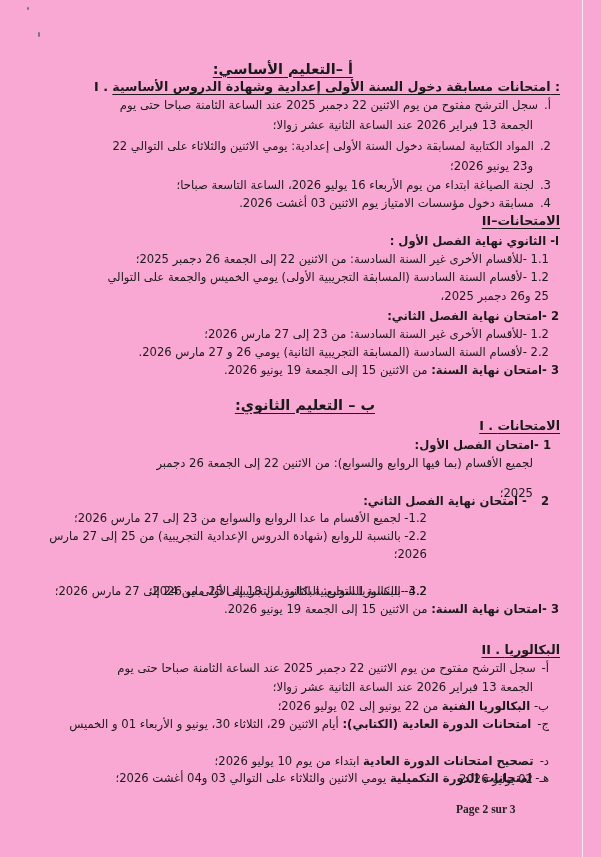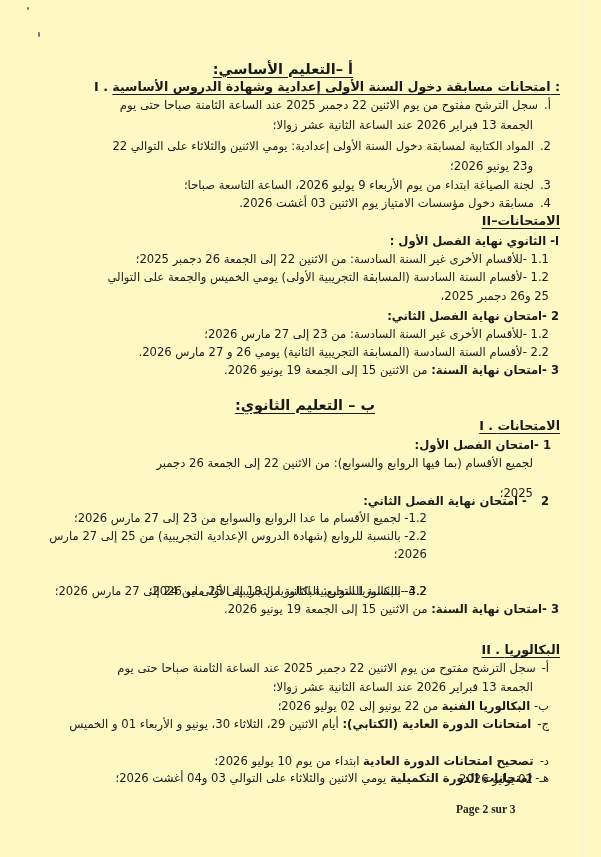--- a/index.html
+++ b/index.html
@@ -3,21 +3,21 @@
 <meta charset="utf-8">
 <style>
   html, body { margin: 0; padding: 0; }
   body {
     width: 601px; height: 857px; overflow: hidden;
     background: #fdfdfd;
     font-family: "DejaVu Sans", sans-serif;
     color: #1a1a1a;
     position: relative;
   }
-  .page { position: absolute; inset: 0; background: #fef9c3; }
+  .page { position: absolute; inset: 0; background: #f9a8d4; }
   .edge-line { position: absolute; left: 582px; top: 0; width: 1px; height: 857px; background: #eceef0; }
   .speck { position: absolute; width: 2px; height: 3px; background: #777; border-radius: 1px; }
   .content { position: absolute; left: 0; top: 0; width: 601px; direction: rtl; }
   .ln { position: absolute; white-space: nowrap; font-size: 11.6px; line-height: 14px; direction: rtl; unicode-bidi: plaintext; }
   .b { font-weight: bold; }
   .u { text-decoration: underline; text-underline-offset: 3px; }
   .h1 { font-size: 14.5px; font-weight: bold; text-decoration: underline; text-underline-offset: 3px; }
   .h2 { font-size: 12.6px; font-weight: bold; }
   .num { display: inline-block; margin-left: 6px; }
   .footer { position: absolute; left: 456px; top: 803px; font-family: "Liberation Serif", serif; font-weight: bold; font-size: 11.5px; color: #222; direction: ltr; }
@@ -45,21 +45,21 @@
       <span>I .</span>
       <span class="u">امتحانات مسابقة دخول السنة الأولى إعدادية وشهادة الدروس الأساسية :</span>
     </div>
 
     <div class="ln" style="right:50px;top:98px;"><span class="num">أ.</span><span>سجل الترشح مفتوح من يوم الاثنين 22 دجمبر 2025 عند الساعة الثامنة صباحا حتى يوم</span></div>
     <div class="ln" style="right:68px;top:118px;">الجمعة 13 فبراير 2026 عند الساعة الثانية عشر زوالا؛</div>
 
     <div class="ln" style="right:50px;top:139px;"><span class="num">2.</span><span>المواد الكتابية لمسابقة دخول السنة الأولى إعدادية: يومي الاثنين والثلاثاء  على التوالي 22</span></div>
     <div class="ln" style="right:68px;top:159px;">و23 يونيو 2026؛</div>
 
-    <div class="ln" style="right:50px;top:178px;"><span class="num">3.</span><span>لجنة الصياغة ابتداء من يوم الأربعاء 9 يوليو 2026، الساعة التاسعة صباحا؛</span></div>
+    <div class="ln" style="right:50px;top:178px;"><span class="num">3.</span><span>لجنة الصياغة ابتداء من يوم الأربعاء 16 يوليو 2026، الساعة التاسعة صباحا؛</span></div>
     <div class="ln" style="right:50px;top:196px;"><span class="num">4.</span><span>مسابقة دخول مؤسسات الامتياز يوم الاثنين 03 أغشت 2026.</span></div>
 
     <div class="ln h2 u" style="right:41px;top:214px;">II–الامتحانات</div>
 
     <div class="ln b" style="right:42px;top:234px;">ا- الثانوي نهاية الفصل الأول :</div>
     <div class="ln" style="right:52px;top:252px;">1.1 -للأقسام الأخرى غير السنة السادسة: من الاثنين 22 إلى الجمعة 26 دجمبر 2025؛</div>
     <div class="ln" style="right:52px;top:270px;margin-left:48px;">1.2 -لأقسام السنة السادسة (المسابقة التجريبية الأولى) يومي الخميس والجمعة على التوالي</div>
     <div class="ln" style="right:52px;top:289px;">25 و26 دجمبر 2025،</div>
 
     <div class="ln b" style="right:42px;top:309px;">2 -امتحان نهاية الفصل الثاني:</div>

